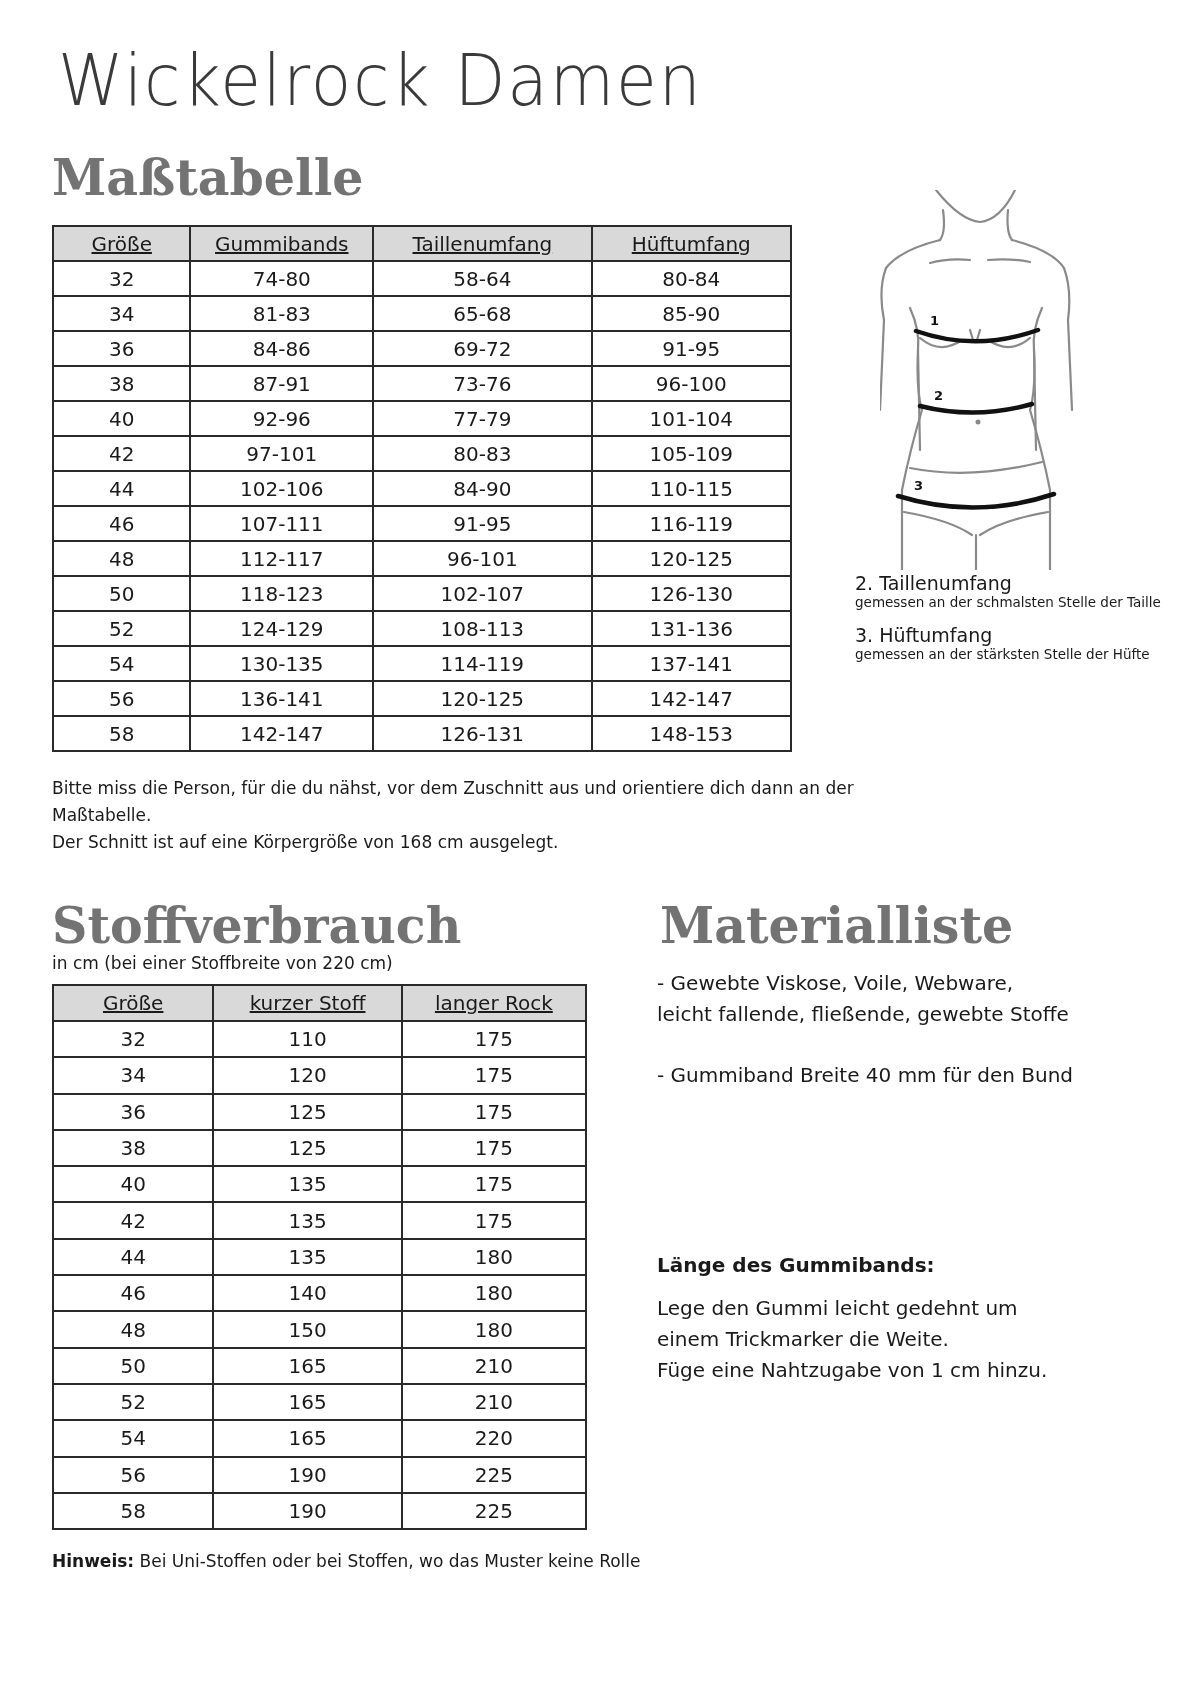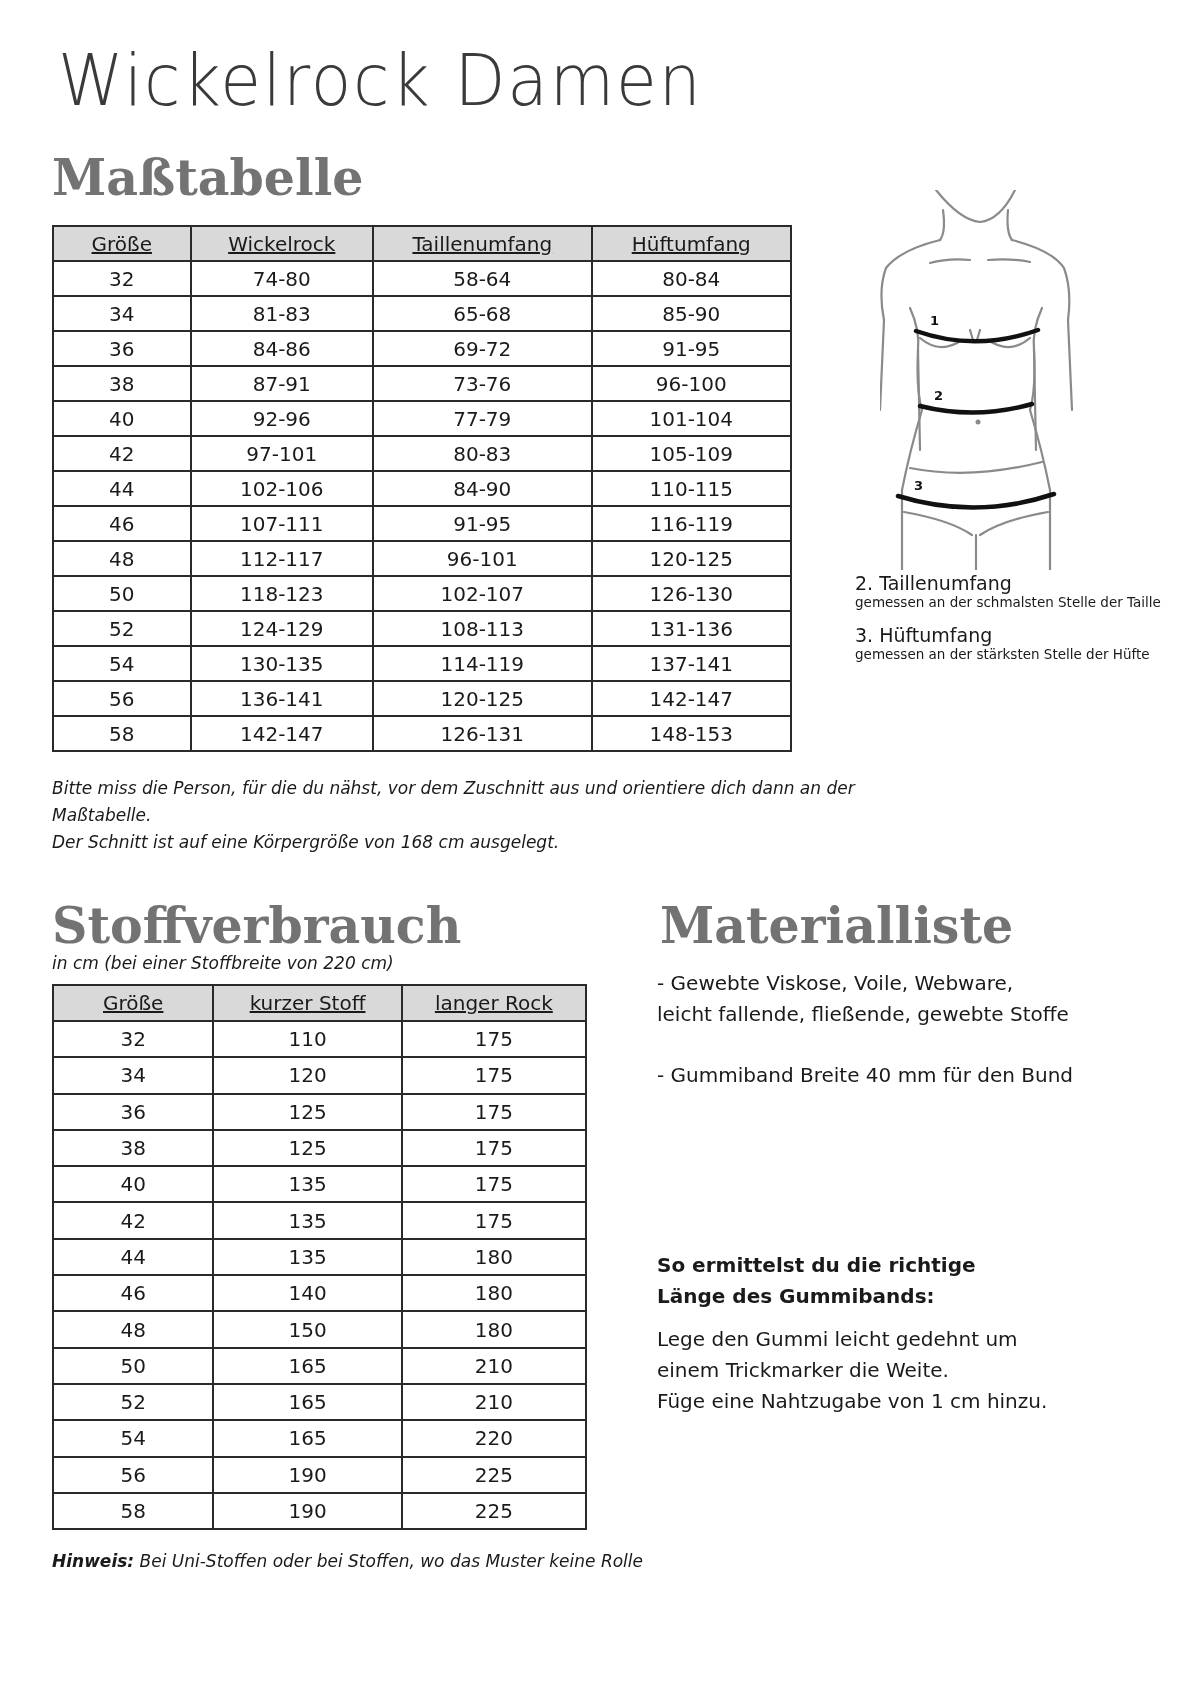--- a/index.html
+++ b/index.html
@@ -46,21 +46,21 @@
   #fabric-table col.c1 { width: 189px; }
   #fabric-table col.c2 { width: 185px; }
 
   .body-figure { position: absolute; left: 880px; top: 190px; width: 220px; height: 380px; }
 
   .legend { position: absolute; left: 855px; top: 572px; width: 340px; }
   .legend-item { margin-bottom: 13px; }
   .legend-title { font-family: "DejaVu Sans", sans-serif; font-size: 19px; line-height: 22px; color: #1a1a1a; }
   .legend-desc { font-family: "DejaVu Sans", sans-serif; font-size: 13.5px; line-height: 17px; color: #1a1a1a; }
 
-  .note { position: absolute; font-family: "DejaVu Sans", sans-serif; font-size: 17px; line-height: 27px; color: #1a1a1a; font-style: italic; }
+  .note { position: absolute; font-family: "DejaVu Sans", sans-serif; font-size: 17px; line-height: 27px; color: #1a1a1a; }
   #measure-note { left: 52px; top: 775px; width: 900px; }
   #fabric-subtitle { left: 52px; top: 950px; font-size: 17px; }
   #hint-note { left: 52px; top: 1548px; width: 620px; }
   #hint-note b { font-weight: bold; }
 
   .materials { position: absolute; left: 657px; top: 968px; width: 520px; font-family: "DejaVu Sans", sans-serif; font-size: 20px; line-height: 31px; color: #1a1a1a; }
   .materials .mat-item { margin-bottom: 30px; }
 
   .elastic { position: absolute; left: 657px; top: 1250px; width: 520px; font-family: "DejaVu Sans", sans-serif; font-size: 20px; line-height: 31px; color: #1a1a1a; }
   .elastic-heading { font-weight: bold; margin-bottom: 12px; }
@@ -75,21 +75,21 @@
 <table class="grid" id="size-table">
   <colgroup>
       <col class="c0">
       <col class="c1">
       <col class="c2">
       <col class="c3">
     </colgroup>
   <thead>
     <tr>
       <th>Größe</th>
-      <th>Wickelrock</th>
+      <th>Gummibands</th>
       <th>Taillenumfang</th>
       <th>Hüftumfang</th>
     </tr>
   </thead>
   <tbody id="size-body">
       <tr>
         <td>32</td>
         <td>74-80</td>
         <td>58-64</td>
         <td>80-84</td>
@@ -335,19 +335,18 @@
     <div>- Gewebte Viskose, Voile, Webware,</div>
     <div>leicht fallende, fließende, gewebte Stoffe</div>
   </div>
   <div class="mat-item">
     <div>- Gummiband Breite 40 mm für den Bund</div>
   </div>
 </div>
 
 <div class="elastic">
   <div class="elastic-heading">
-    <div>So ermittelst du die richtige</div>
     <div>Länge des Gummibands:</div>
   </div>
   <div>Lege den Gummi leicht gedehnt um</div>
   <div>einem Trickmarker die Weite.</div>
   <div>Füge eine Nahtzugabe von 1 cm hinzu.</div>
 </div>
 
 </body></html>

